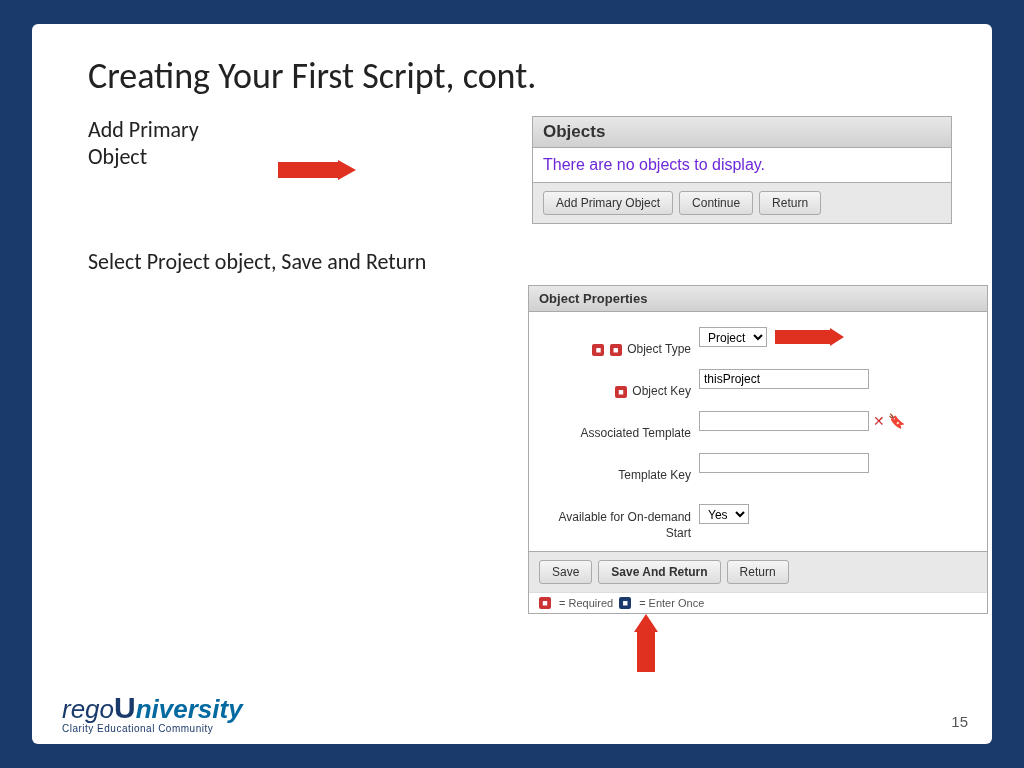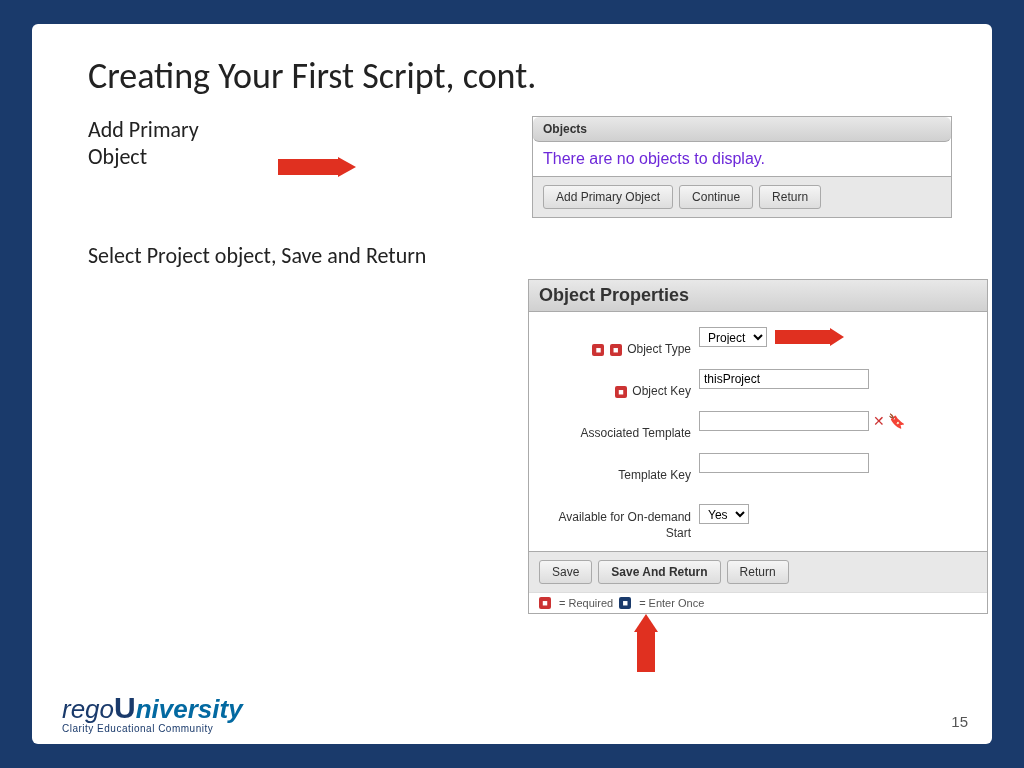--- a/index.html
+++ b/index.html
@@ -40,25 +40,24 @@
     .objects-panel {
       width: 420px;
       border: 1px solid #aaa;
       margin-left: 160px;
       margin-bottom: 0px;
       background: #fff;
     }
     .objects-panel-header {
       background: linear-gradient(to bottom, #e8e8e8, #d0d0d0);
       padding: 5px 10px;
-      font-size: 12px;
+      font-size: 17px;
       font-weight: bold;
       color: #333;
       border-bottom: 1px solid #aaa;
-      border-radius: 6px;
     }
     .objects-panel-body {
       padding: 8px 10px;
       font-size: 16px;
       color: #6d28d9;
     }
     .objects-panel-footer {
       display: flex;
       gap: 6px;
       padding: 8px 10px;
@@ -84,21 +83,21 @@
     .obj-props-panel {
       width: 460px;
       border: 1px solid #aaa;
       margin-left: 220px;
       background: #fff;
       font-size: 12px;
     }
     .obj-props-header {
       background: linear-gradient(to bottom, #e8e8e8, #d0d0d0);
       padding: 5px 10px;
-      font-size: 18px;
+      font-size: 13px;
       font-weight: bold;
       color: #333;
       border-bottom: 1px solid #aaa;
     }
     .obj-props-body {
       padding: 6px 10px;
     }
     .prop-row {
       display: flex;
       align-items: center;

